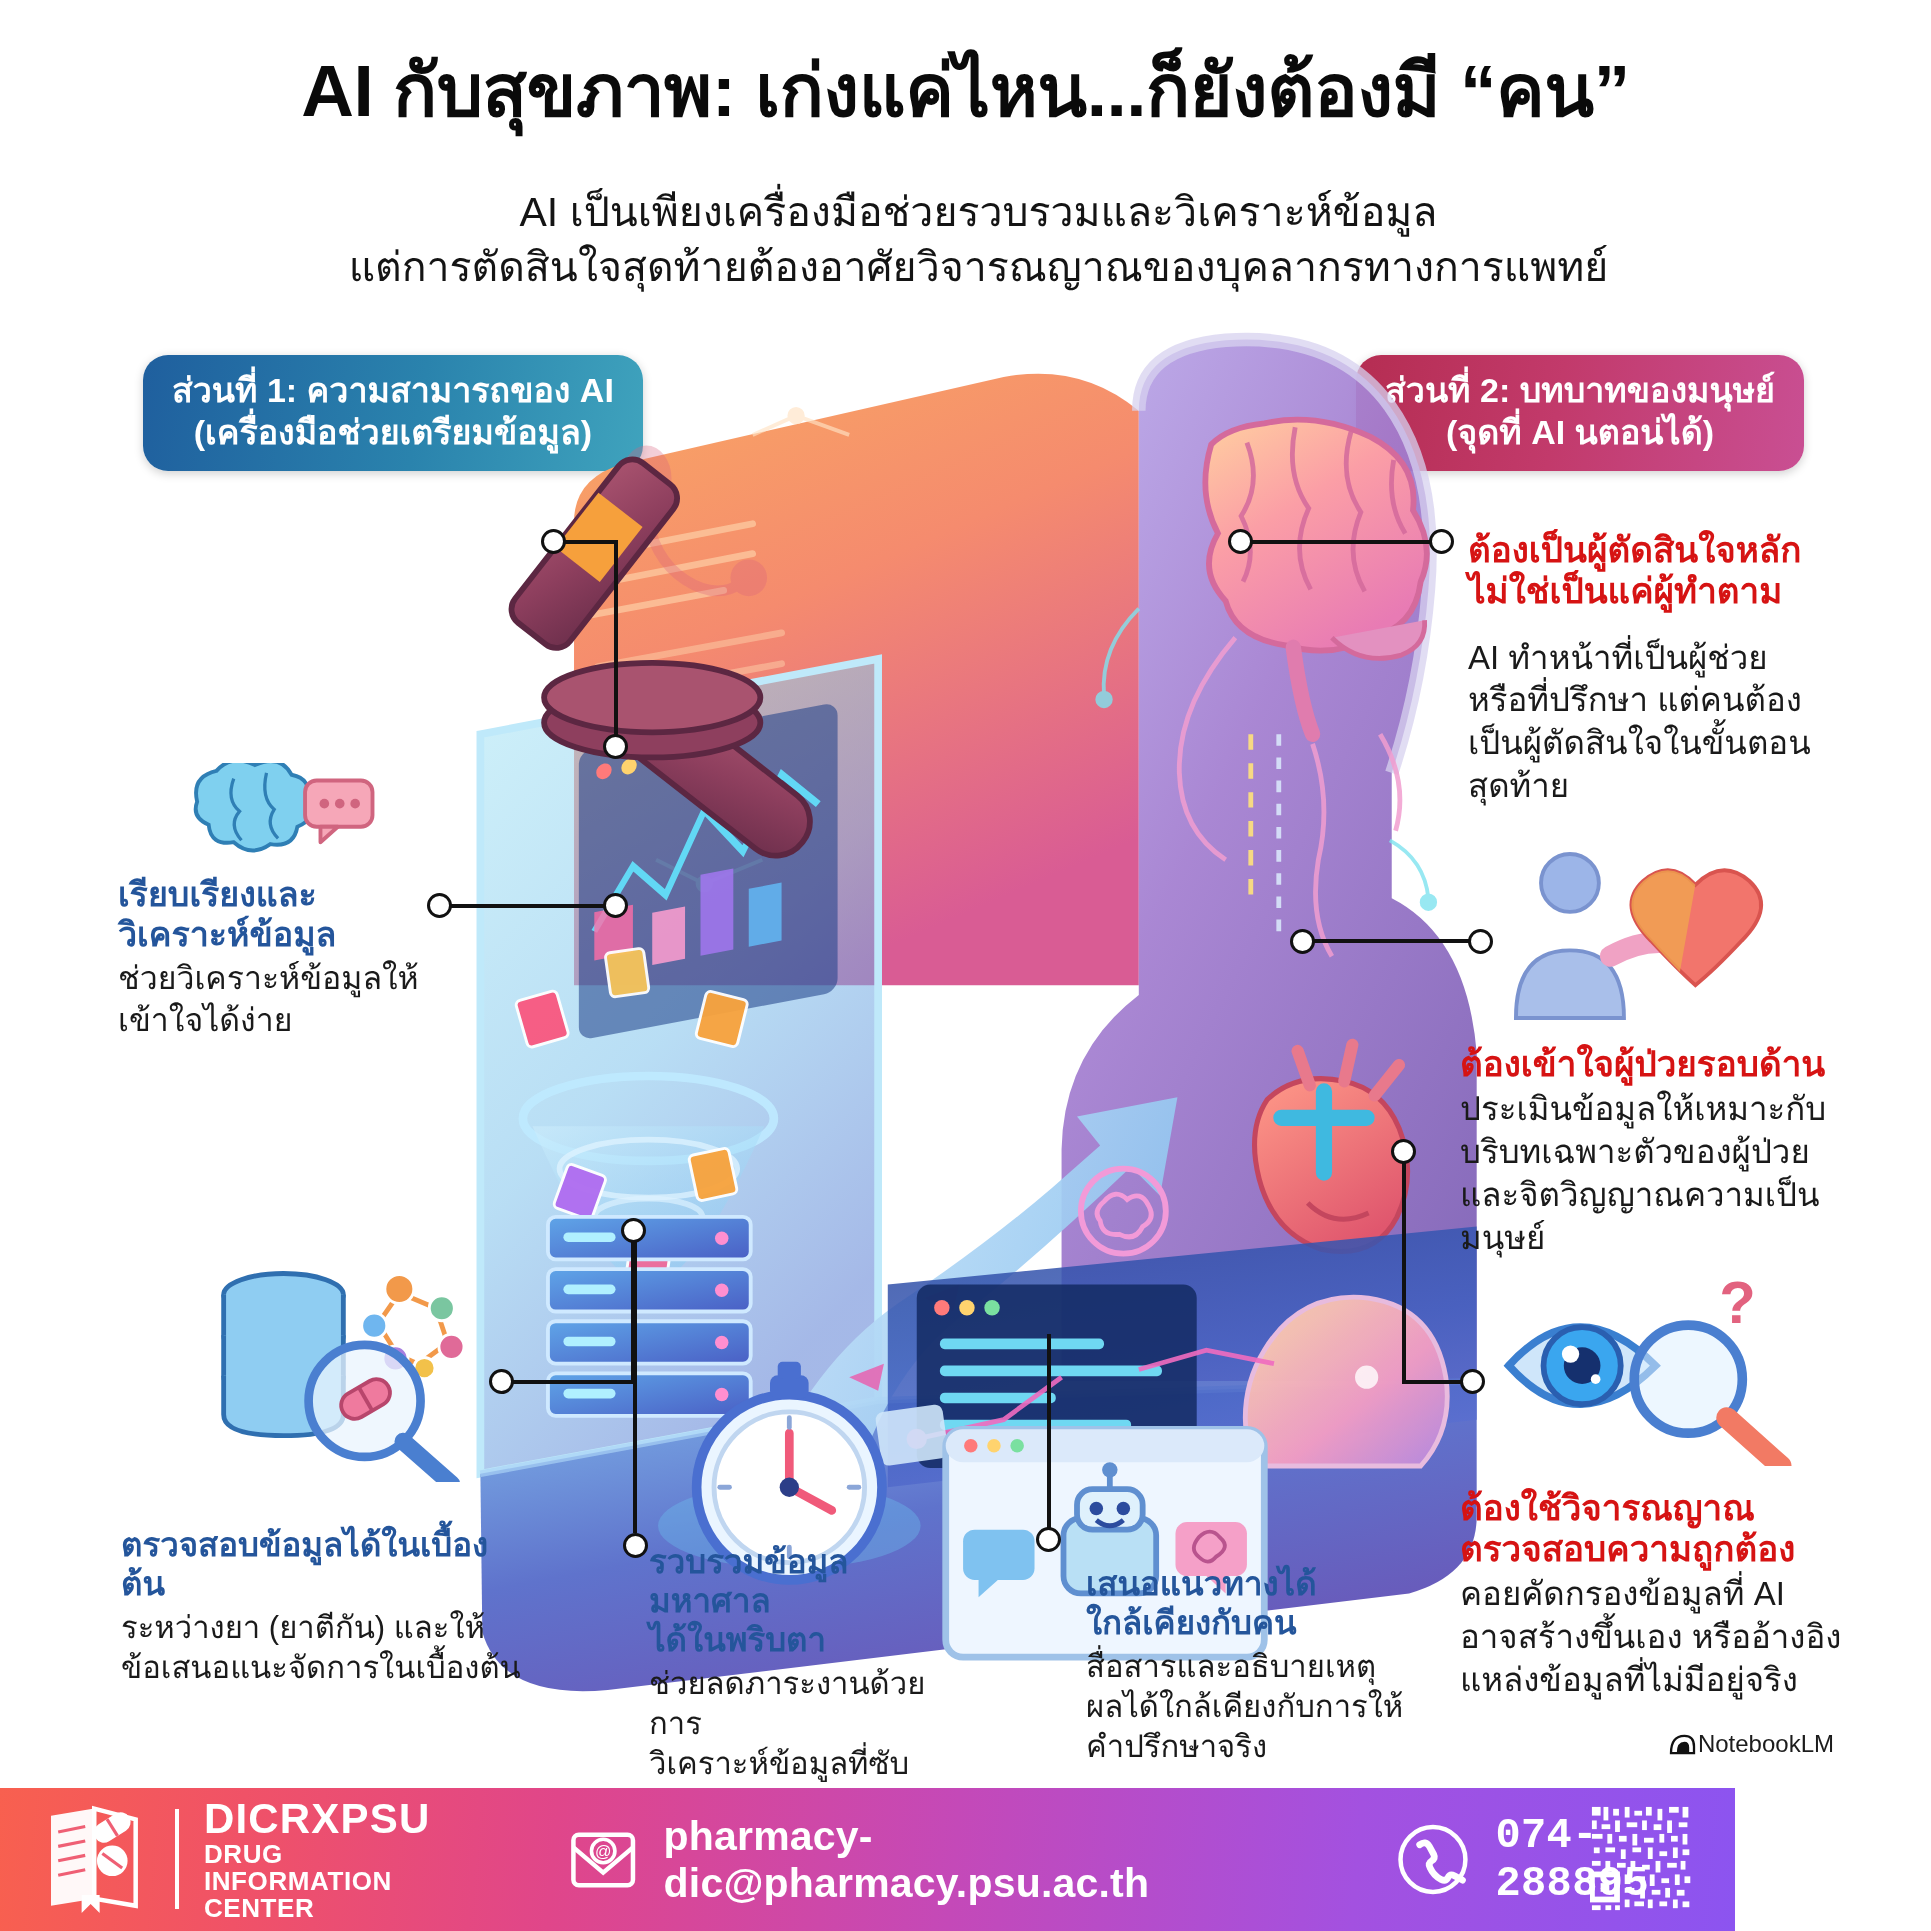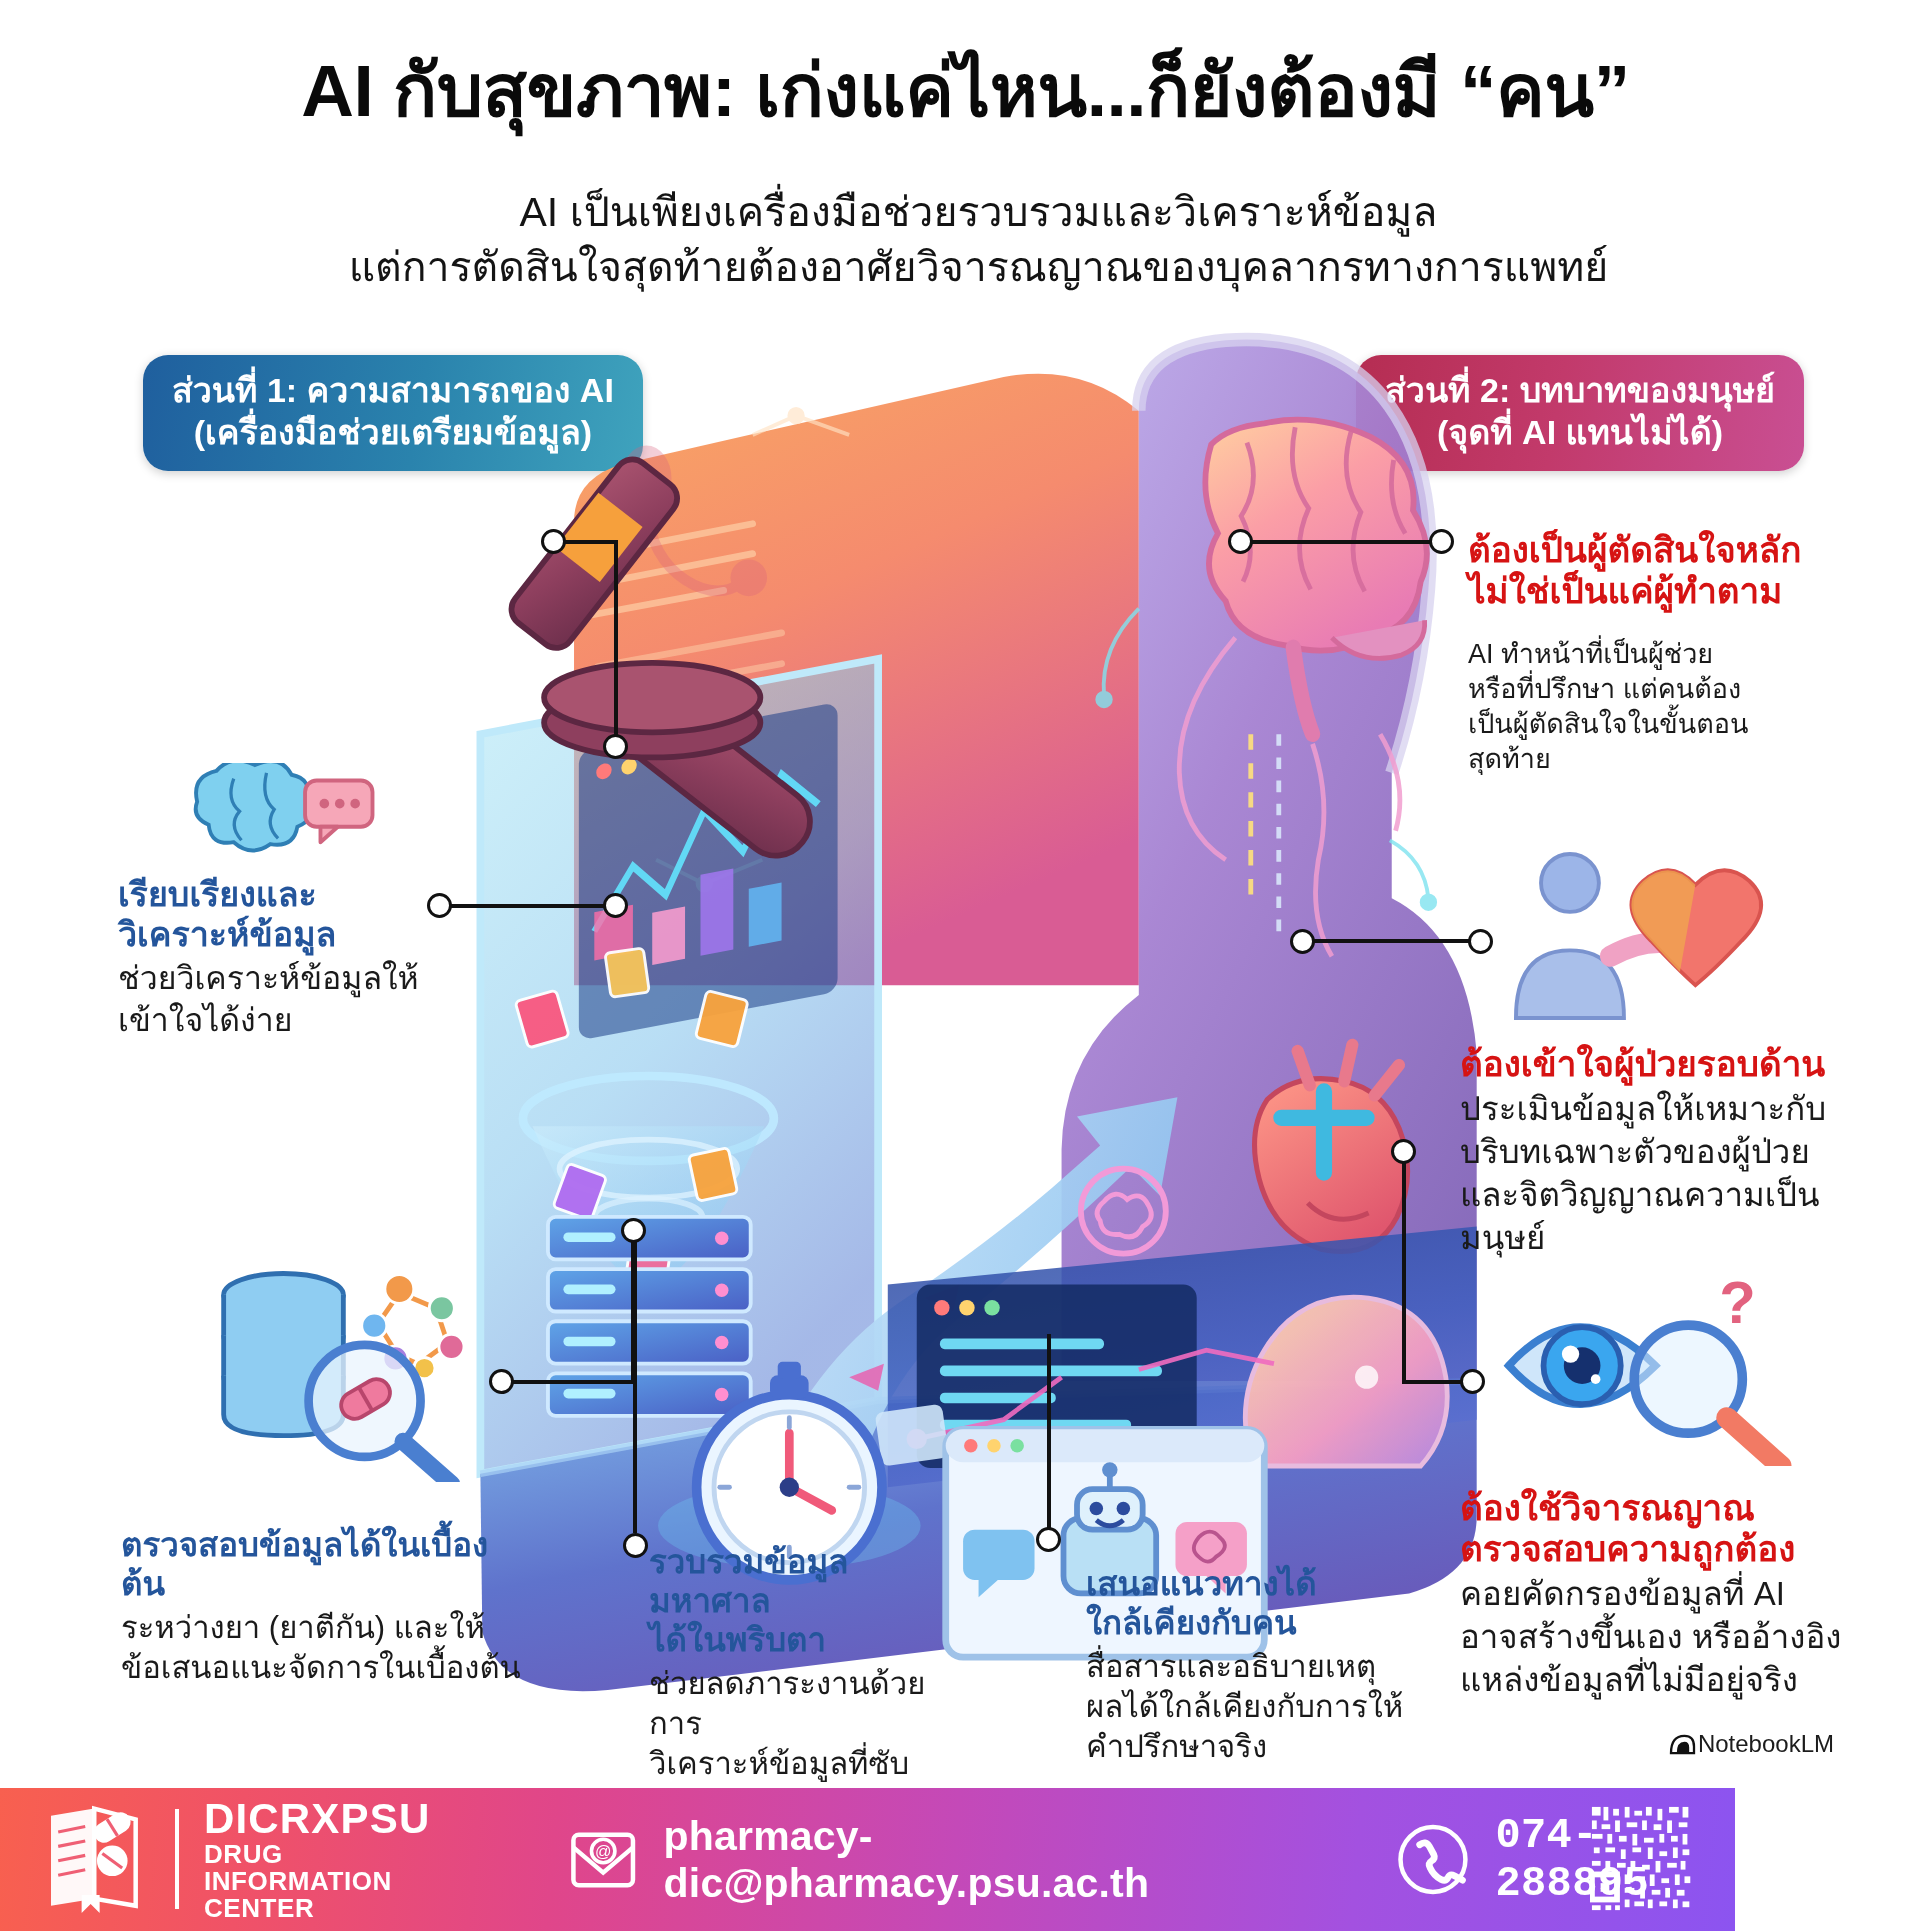--- a/index.html
+++ b/index.html
@@ -148,21 +148,21 @@
     <span>AI เป็นเพียงเครื่องมือช่วยรวบรวมและวิเคราะห์ข้อมูล</span>
     <span>แต่การตัดสินใจสุดท้ายต้องอาศัยวิจารณญาณของบุคลากรทางการแพทย์</span>
   </div>
 
   <div class="badge badge-left">
     <span>ส่วนที่ 1: ความสามารถของ AI</span>
     <span>(เครื่องมือช่วยเตรียมข้อมูล)</span>
   </div>
   <div class="badge badge-right">
     <span>ส่วนที่ 2: บทบาทของมนุษย์</span>
-    <span>(จุดที่ AI แทนไม่ได้)</span>
+    <span>(จุดที่ AI นตอน่ได้)</span>
   </div>
 
   <svg id="illus" viewBox="0 0 1070 1480">
     <defs>
       <linearGradient id="gOrange" x1="0" y1="0" x2="0.4" y2="1">
         <stop offset="0%" stop-color="#f9a863"></stop>
         <stop offset="45%" stop-color="#f58b6e"></stop>
         <stop offset="100%" stop-color="#d95c94"></stop>
       </linearGradient>
       <linearGradient id="gCyanBox" x1="0" y1="0" x2="0.5" y2="1">
@@ -531,21 +531,21 @@
     </div>
   </div>
   <div class="dot" style="left:1036px; top:1527px;"></div>
   <div class="leader v" style="left:1047px; top:1334px; height:195px;"></div>
 
   <div class="callout red" style="left:1468px; top:529px; width:386px;">
     <div class="head" style="font-size:35px;">
       <div>ต้องเป็นผู้ตัดสินใจหลัก</div>
       <div>ไม่ใช่เป็นแค่ผู้ทำตาม</div>
     </div>
-    <div class="body" style="font-size:27px; margin-top:25px;">
+    <div class="body" style="font-size:33px; margin-top:25px;">
       <div>AI ทำหน้าที่เป็นผู้ช่วย</div>
       <div>หรือที่ปรึกษา แต่คนต้อง</div>
       <div>เป็นผู้ตัดสินใจในขั้นตอน</div>
       <div>สุดท้าย</div>
     </div>
   </div>
   <div class="dot" style="left:1429px; top:529px;"></div>
   <div class="leader h" style="left:1244px; top:540px; width:189px;"></div>
   <div class="dot" style="left:1228px; top:529px;"></div>
 

